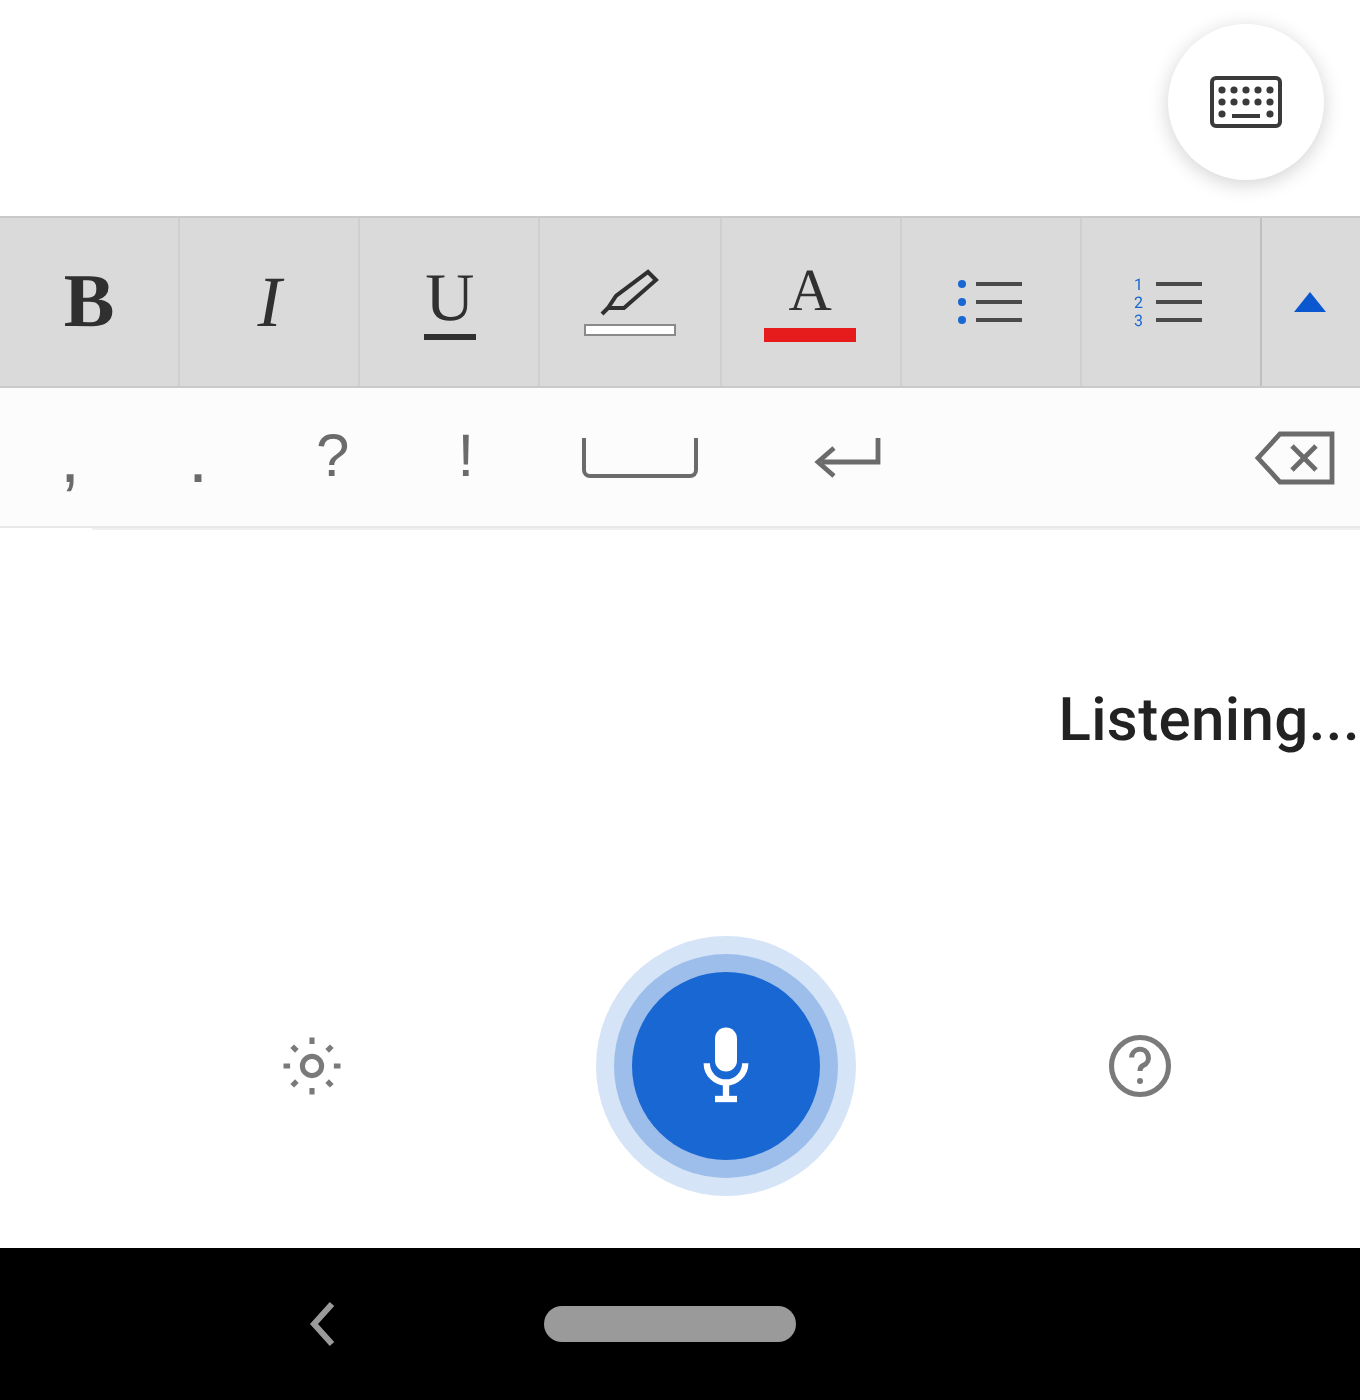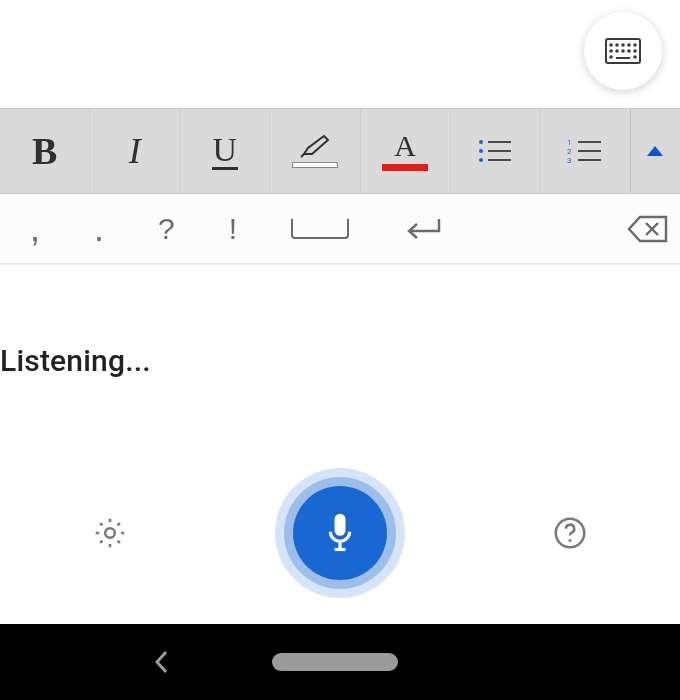--- a/index.html
+++ b/index.html
@@ -46,23 +46,24 @@
   .punct-area { flex:1; display:flex; align-items:center; gap: 54px; }
   .punct-item { font-size: 30px; color:#6b6b6b; cursor:pointer; font-family: Arial, sans-serif; }
   .punct-item.big { font-size: 36px; }
   .spacebar {
     width: 58px; height: 20px; border: 2px solid #6b6b6b; border-top:none; border-radius: 0 0 4px 4px;
   }
   .backspace-zone { width: 80px; display:flex; align-items:center; justify-content:flex-end; }
 
   
   .voice-area {
-    height: 360px; background:#fff; display:flex; flex-direction:column; align-items:flex-start;
+    height: 360px; background:#fff; display:flex; flex-direction:column; align-items:flex-end;
     padding-top: 78px;
     border-top:1px solid #f0f0f0;
+    margin-left:46px;
   }
   .listening {
     font-size: 30px; font-weight: 500; color:#222; letter-spacing: .2px;
   }
   .control-row {
     margin-top: 90px; width: 100%;
     display:flex; align-items:center; justify-content:space-between;
     padding: 0 92px;
   }
   .gear-btn, .help-btn { cursor:pointer; color:#7a7a7a; }

